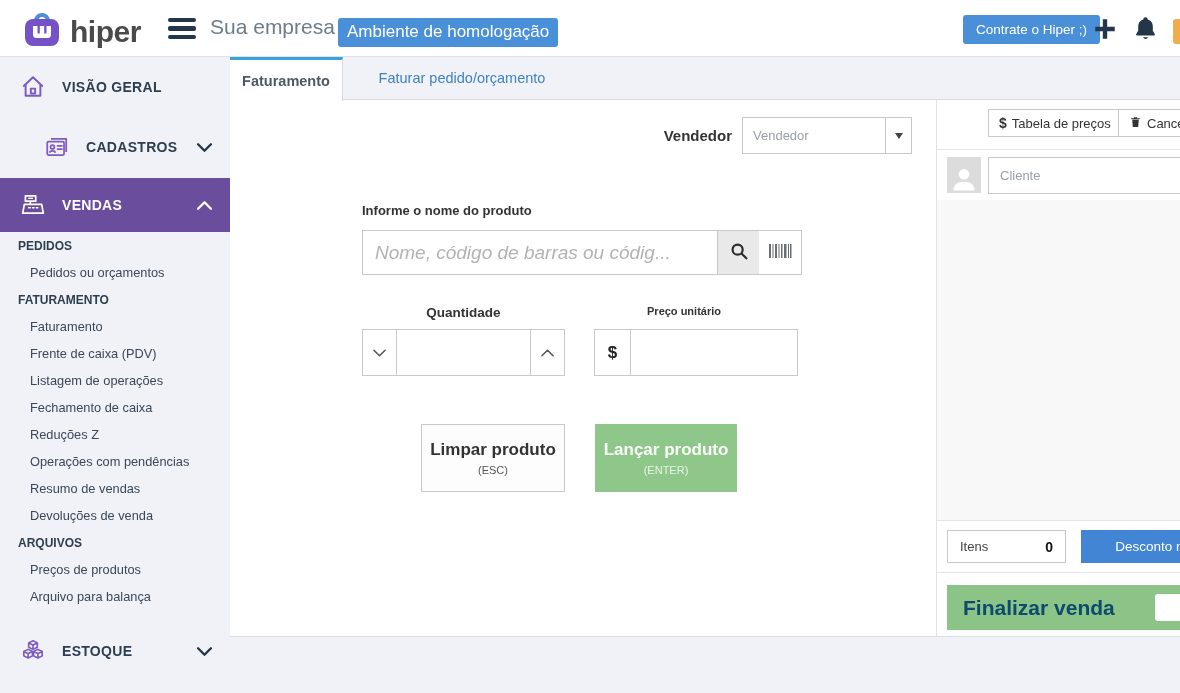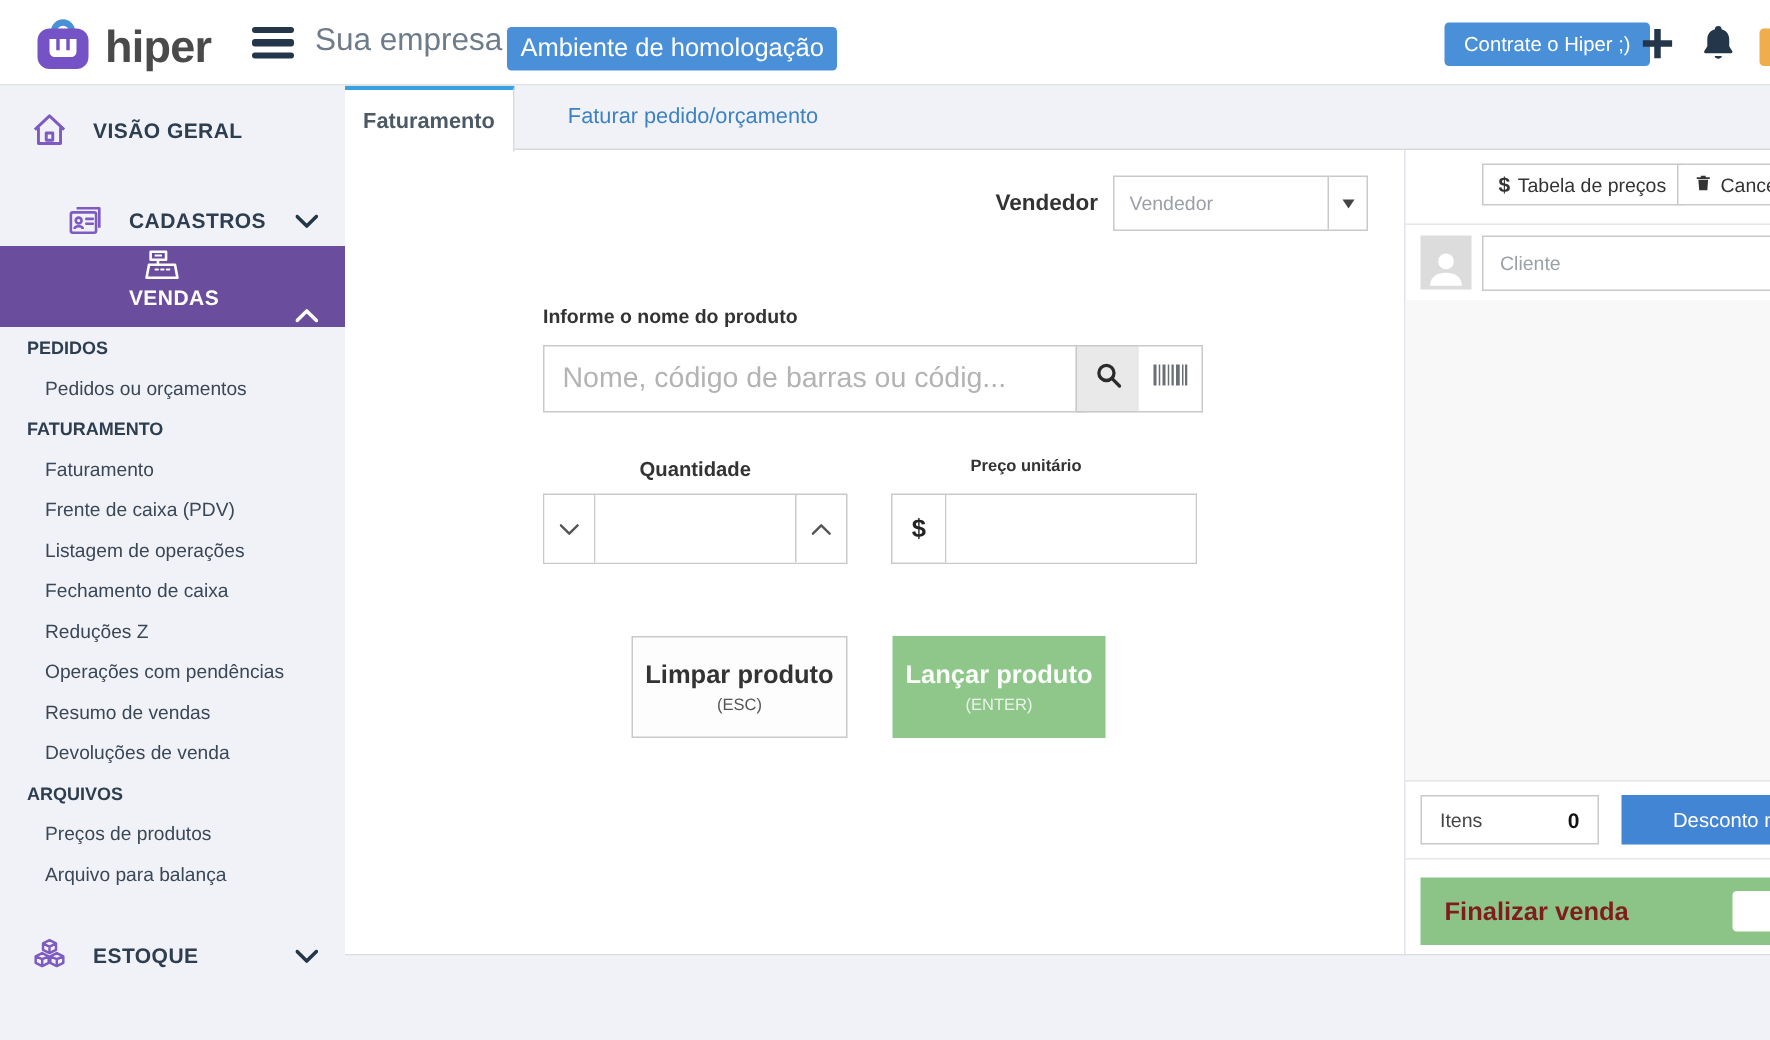--- a/index.html
+++ b/index.html
@@ -25,21 +25,21 @@
                  background:#f0ad4e; border-radius:3px 0 0 3px; }
 
   
   .sidebar { position:absolute; top:57px; left:0; width:230px; bottom:0; overflow:hidden; }
   .side-section { display:flex; align-items:center; height:34px; padding:0 18px 0 20px;
                   color:#2d3e50; font-size:14px; font-weight:700; letter-spacing:.3px; cursor:pointer; }
   .side-section .sicon { width:26px; height:26px; margin-right:16px; flex:0 0 26px; display:flex; align-items:center; }
   .side-section .chev { margin-left:auto; display:flex; color:#24364a; }
   .sec-visao { margin-top:13px; }
   .sec-cadastros { margin-top:26px;padding-left:44px; }
-  .sec-vendas { height:54px; background:#6b4d9e; color:#fff;flex-direction:column; }
+  .sec-vendas { margin-top:14px; height:54px; background:#6b4d9e; color:#fff; }
   .sec-vendas .chev { color:#fff; }
   .sec-estoque { margin-top:22px; height:38px; }
   .submenu { }
   .submenu-group { font-size:12px; font-weight:700; color:#2d3e50; padding:7px 0 6px 18px; }
   .submenu-item { font-size:12.8px; color:#3a4757; padding:6px 0 6px 30px; cursor:pointer; }
 
   
   .main-card { position:absolute; left:230px; top:57px; right:0; height:580px; background:#fff;
                border-bottom:1px solid #dcdee3; }
   .tabbar { height:43px; background:#f1f2f7; border-bottom:1px solid #d8dade; display:flex; position:relative; }
@@ -56,21 +56,21 @@
   .vendedor-select .ph { flex:1; display:flex; align-items:center; padding-left:10px;
                          font-size:13px; color:#9aa0a6; }
   .vendedor-select .caret-box { width:26px; border-left:1px solid #c9c9c9; display:flex;
                                 align-items:center; justify-content:center; }
   .caret-down-tri { width:0; height:0; border-left:4.5px solid transparent;
                     border-right:4.5px solid transparent; border-top:6px solid #444; }
 
   .product-label { position:absolute; left:132px; top:103px; font-size:13px; font-weight:700; color:#333; }
   .product-input { position:absolute; left:132px; top:130px; width:361px; height:45px;
                    border:1px solid #c9c9c9; padding:0 12px; font-size:19px; color:#444;
-                   font-family:"Liberation Sans",sans-serif; }
+                   font-family:"Liberation Sans",sans-serif;font-style:italic; }
   .product-input::placeholder { color:#b3b3b3; }
   .search-btn { position:absolute; left:487px; top:130px; width:43px; height:45px;
                 background:#e9e9e9; border:1px solid #c9c9c9; display:flex; align-items:center;
                 justify-content:center; cursor:pointer; }
   .barcode-btn { position:absolute; left:529px; top:130px; width:43px; height:45px;
                  background:#fff; border:1px solid #c9c9c9; border-left:none; display:flex;
                  align-items:center; justify-content:center; cursor:pointer; }
 
   .qty-label { position:absolute; left:132px; width:203px; top:205px; text-align:center;
                font-size:13.5px; font-weight:700; color:#333; }
@@ -123,21 +123,21 @@
   .totals-row { position:absolute; top:430px; left:0; right:0; height:33px; }
   .items-box { position:absolute; left:10px; top:0; width:119px; height:33px; border:1px solid #c9c9c9;
                background:#fff; display:flex; align-items:center; padding:0 12px; }
   .items-box .lbl { font-size:13px; color:#444; }
   .items-box .val { margin-left:auto; font-size:14px; font-weight:700; color:#111; }
   .discount-btn { position:absolute; left:144px; top:0; width:185px; height:33px; background:#4285d4;
                   border:none; color:#fff; font-size:13.5px; cursor:pointer; text-align:center;
                   white-space:nowrap; overflow:hidden; }
   .finish-btn { position:absolute; left:10px; top:485px; width:250px; height:45px; background:#8cc487;
                 border:none; cursor:pointer; display:flex; align-items:center; padding-left:16px; }
-  .finish-btn .lbl { font-size:17px; font-weight:700; color:#7f1d1d; }
+  .finish-btn .lbl { font-size:21px; font-weight:700; color:#0c4a6e; }
   .finish-key { position:absolute; left:208px; top:9px; width:40px; height:27px; background:#fff;
                 border-radius:3px; }
   .sep-line { position:absolute; left:0; right:0; top:472px; border-top:1px solid #e5e6ea; }
 </style>
 </head>
 <body>
 
 <div class="header">
   <div class="logo">
     <span>

